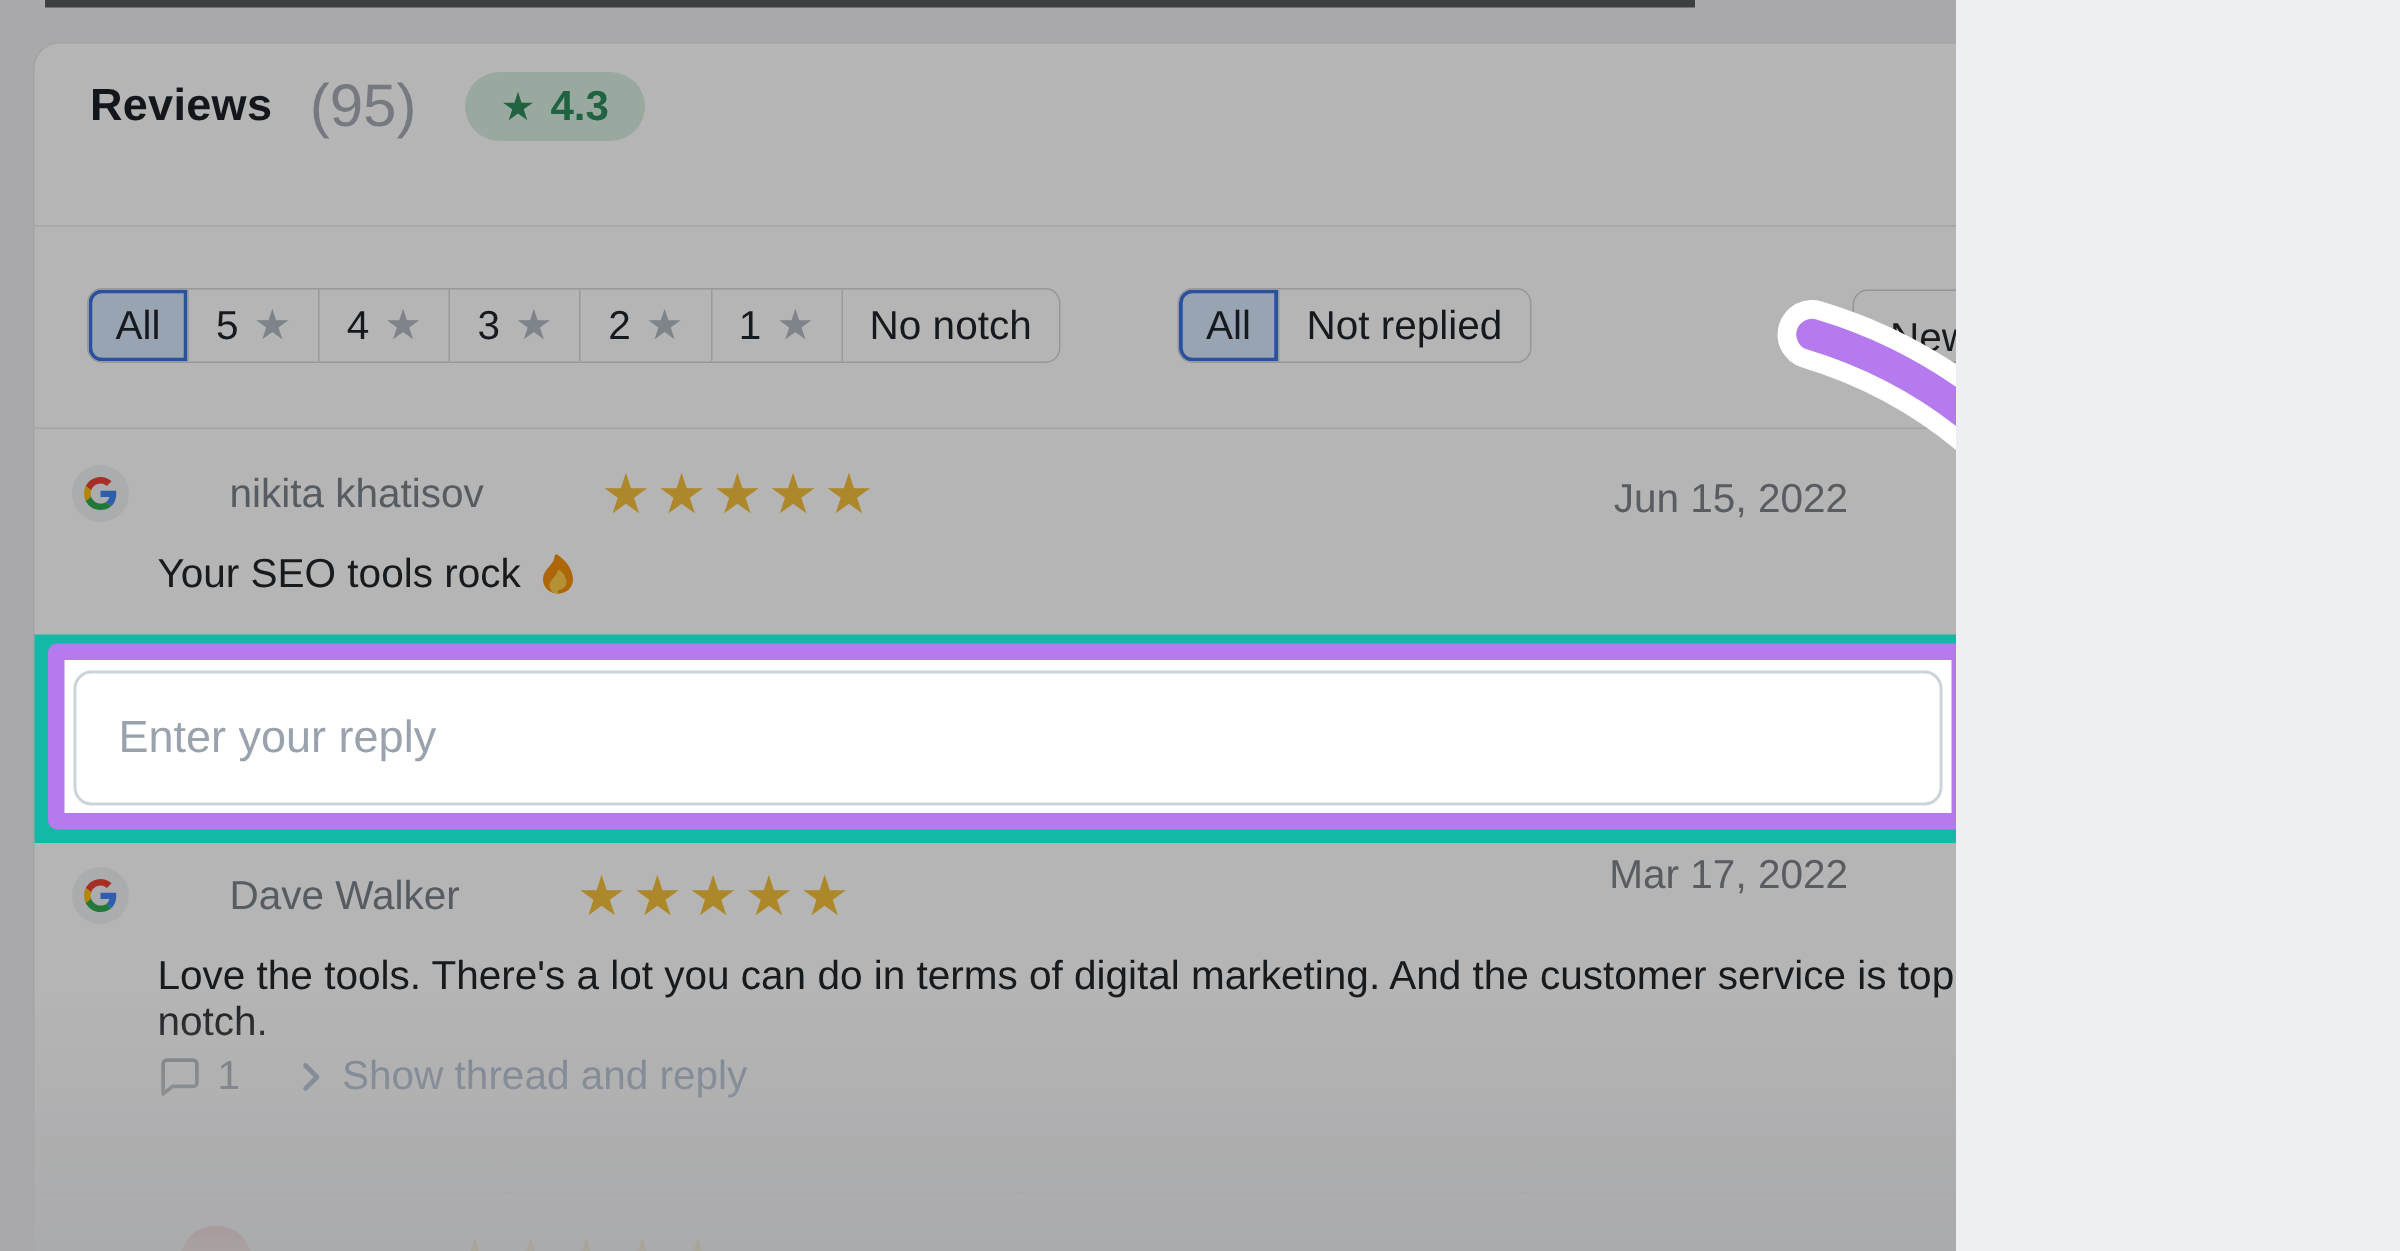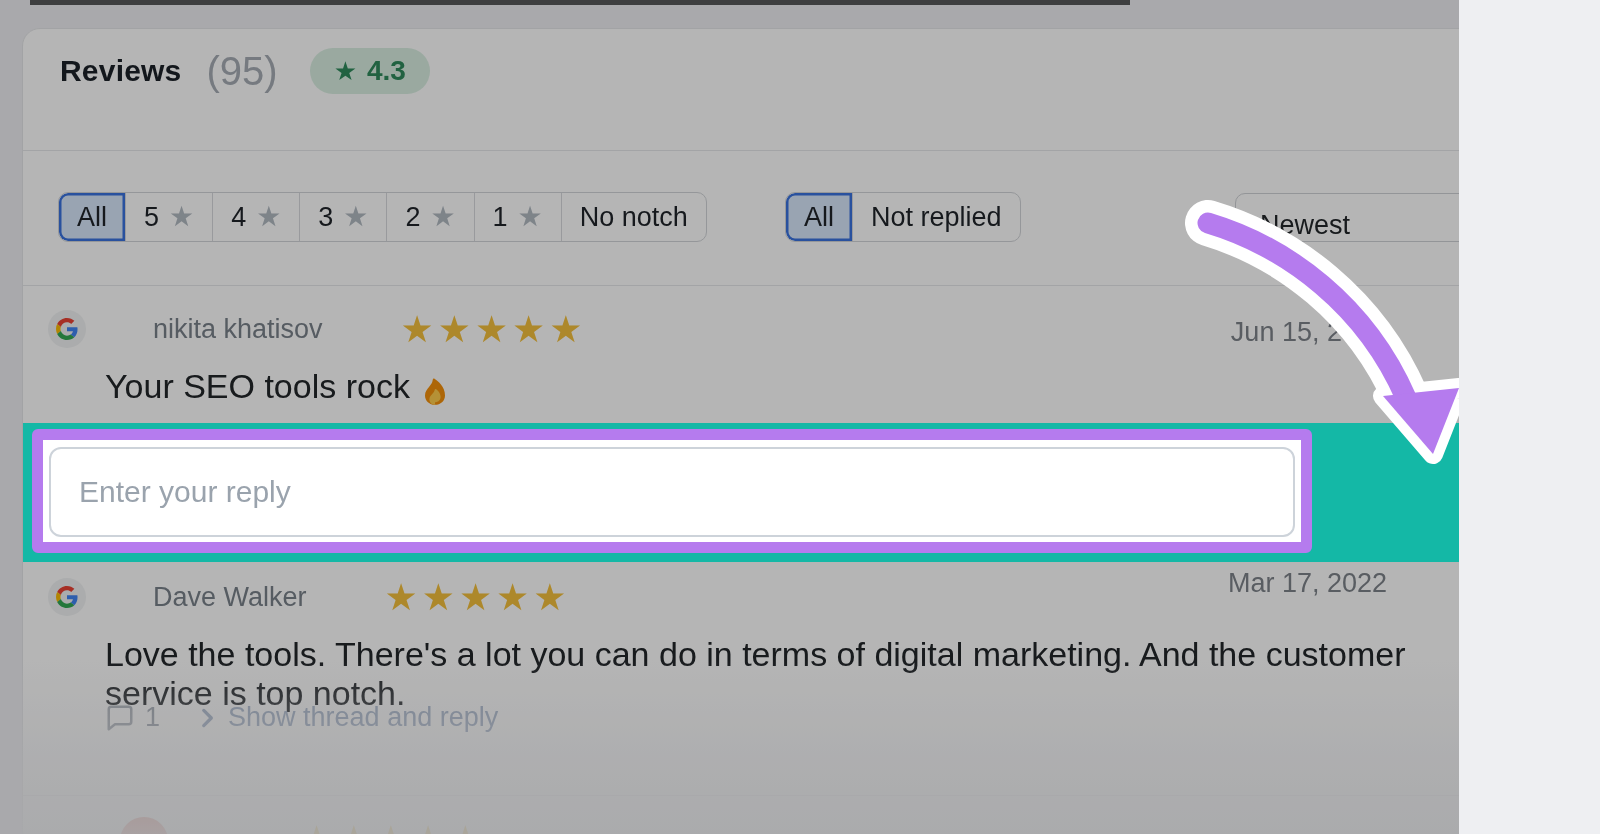--- a/index.html
+++ b/index.html
@@ -1,18 +1,18 @@
 <!DOCTYPE html>
 <html><head>
 <meta charset="utf-8">
 <style>
   * { margin:0; padding:0; box-sizing:border-box; }
   html,body { background:#eeeff2; }
   body { font-family:"Liberation Sans","DejaVu Sans",sans-serif; }
-  .stage { position:relative; width:1459px; height:834px; overflow:hidden; background:#eeeff2; }
+  .stage { position:relative; width:1304px; height:834px; overflow:hidden; background:#eeeff2; }
 
   
   .top-strip { position:absolute; left:30px; top:0; width:1100px; height:5px; background:#58595b; z-index:1; }
   .card { position:absolute; left:22px; top:28px; width:1545px; height:820px; background:#ffffff;
           border:1px solid #e5e6e9; border-radius:18px; z-index:1; }
 
   .header-row { position:absolute; left:60px; top:48px; display:flex; align-items:center; gap:14px; z-index:2; }
   .page-title { font-size:30px; font-weight:700; color:#1b2128; letter-spacing:.2px; }
   .page-count { font-size:40px; font-weight:400; color:#a6adb5; margin-left:11px; }
   .rating-badge { margin-left:18px; display:flex; align-items:center; gap:10px; height:46px; padding:0 24px;
@@ -47,22 +47,22 @@
   .review-header.r2 { top:578px; }
   .avatar { width:38px; height:38px; border-radius:50%; background:#f1f3f4; display:flex;
             align-items:center; justify-content:center; flex:0 0 auto; }
   .avatar svg { width:22px; height:22px; }
   .rev-name { margin-left:19px; font-size:27px; color:#7a828b; }
   .rev-stars { margin-left:30px; font-size:37px; letter-spacing:4px; color:#f4c03d; line-height:1;
                font-family:"DejaVu Sans",sans-serif; }
   .rev-date { position:absolute; right:72px; font-size:27px; color:#7e838a; z-index:2; }
   .rev-date.r1 { top:317px; }
   .rev-date.r2 { top:568px; }
-  .rev-text { position:absolute; left:105px; font-size:34px; color:#22262a; z-index:2; display:flex;
-              align-items:flex-end; gap:10px; }
+  .rev-text { position:absolute; left:105px; font-size:27px; color:#22262a; z-index:2; display:flex;
+              align-items:flex-start; gap:10px; }
   .rev-text.r1 { top:367px; }
   .rev-text.r2 { top:635px; }
   .flame { width:30px; height:30px; }
 
   .thread-row { position:absolute; left:105px; top:702px; display:flex; align-items:center; z-index:2; opacity:.85; }
   .thread-row .bubble { width:30px; height:30px; }
   .thread-count { margin-left:10px; font-size:27px; color:#8b94a1; }
   .thread-chev { width:26px; height:26px; margin-left:34px; }
   .thread-link { margin-left:8px; font-size:27px; color:#93a5c1; cursor:pointer; }
 

